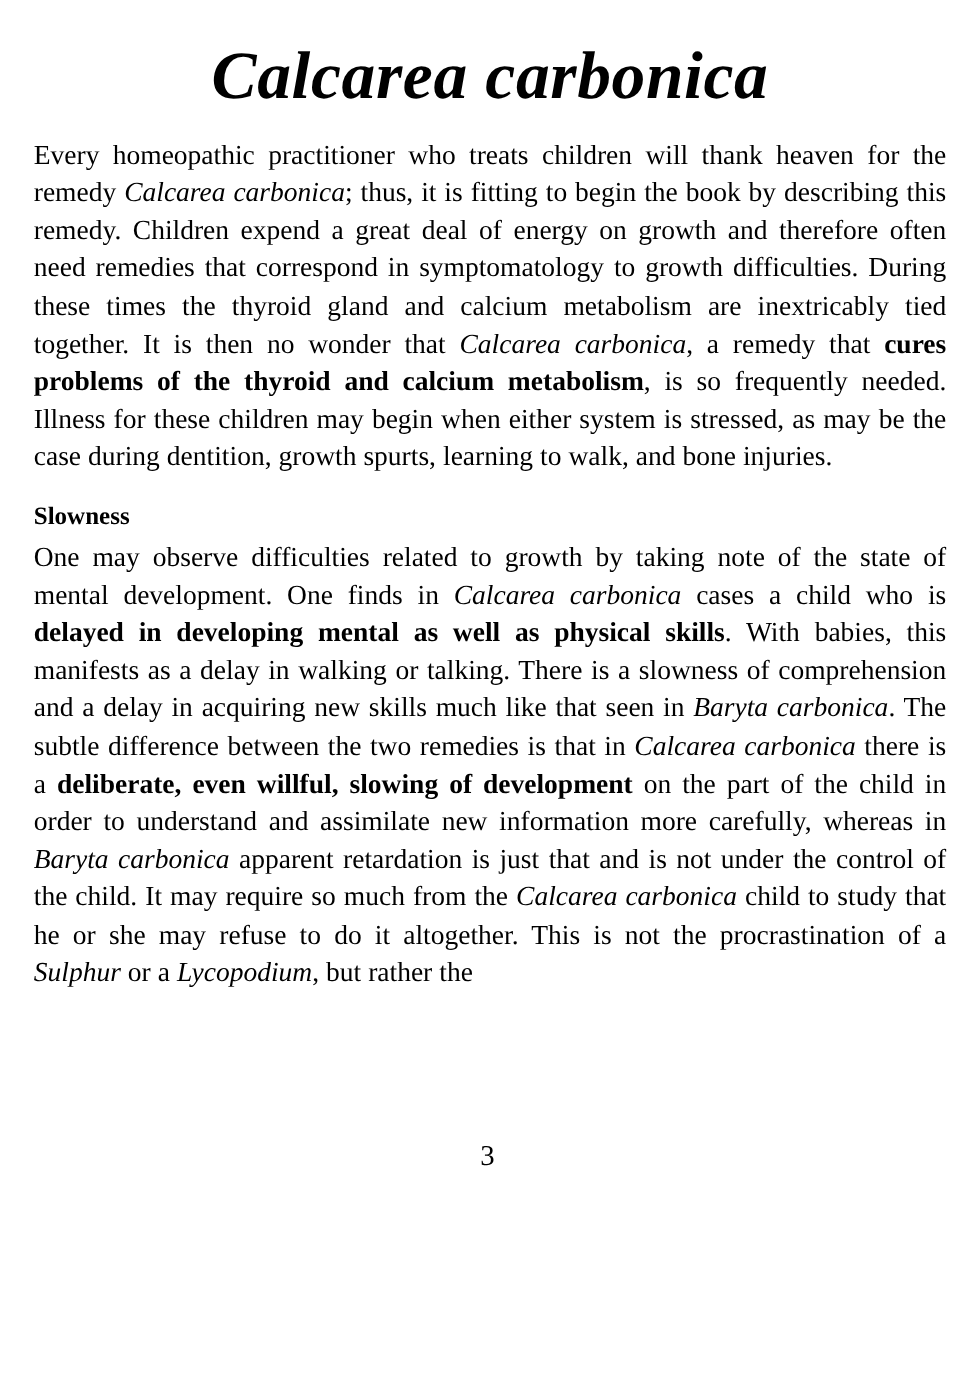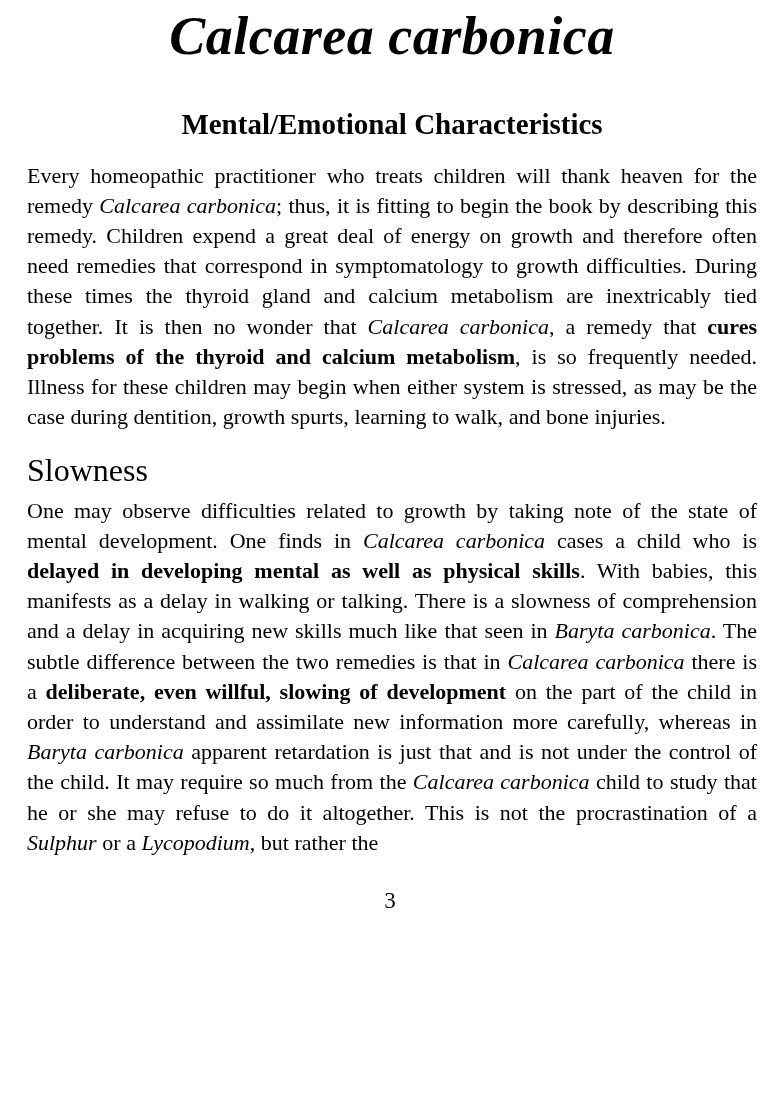--- a/index.html
+++ b/index.html
@@ -14,20 +14,21 @@
     font-family: "Liberation Serif", "DejaVu Serif", serif;
     color: #000000;
     position: relative;
   }
   .page {
     position: relative;
     width: 780px;
     height: 924px;
     box-sizing: border-box;
     padding: 0 23px 0 27px;
+    margin-top: 24px;
   }
   .chapter-title {
     text-align: center;
     font-style: italic;
     font-weight: bold;
     font-size: 54px;
     line-height: 1.05;
     letter-spacing: 0.5px;
     margin: 0;
     padding-top: 8px;
@@ -47,22 +48,22 @@
     text-align: justify;
     text-justify: inter-word;
     margin: 0;
     hyphens: manual;
     word-spacing: 0.1px;
   }
   .para-first {
     padding-top: 20px;
   }
   .subheading {
-    font-weight: normal;
-    font-size: 32px;
+    font-weight: bold;
+    font-size: 20px;
     line-height: 1.1;
     margin: 0;
     padding-top: 21px;
     padding-bottom: 7px;
   }
   .it { font-style: italic; }
   .bd { font-weight: bold; }
   .page-number {
     position: absolute;
     left: 0;
@@ -73,21 +74,20 @@
     line-height: 1;
   }
 </style>
 </head>
 <body>
 
 <div class="page">
 
   <h1 class="chapter-title">Calcarea carbonica</h1>
 
-  <h2 class="section-heading">Mental/Emotional Characteristics</h2>
 
   <p class="body-text para-first"><span>Every homeopathic practitioner who treats children will thank heaven for the remedy </span><span class="it">Calcarea carbonica</span><span>; thus, it is fitting to begin the book by describing this remedy. Children expend a great deal of energy on growth and therefore often need remedies that correspond in symptomatology to growth difficulties. During these times the thyroid gland and calcium metabolism are inextricably tied together. It is then no wonder that </span><span class="it">Calcarea carbonica</span><span>, a remedy that </span><span class="bd">cures problems of the thyroid and calcium metabolism</span><span>, is so frequently needed. Illness for these children may begin when either system is stressed, as may be the case during dentition, growth spurts, learning to walk, and bone injuries.</span></p>
 
   <h3 class="subheading">Slowness</h3>
 
   <p class="body-text"><span>One may observe difficulties related to growth by taking note of the state of mental development. One finds in </span><span class="it">Calcarea carbonica</span><span> cases a child who is </span><span class="bd">delayed in developing mental as well as physical skills</span><span>. With babies, this manifests as a delay in walking or talking. There is a slowness of comprehension and a delay in acquiring new skills much like that seen in </span><span class="it">Baryta carbonica</span><span>. The subtle difference between the two remedies is that in </span><span class="it">Calcarea carbonica</span><span> there is a </span><span class="bd">deliberate, even willful, slowing of development</span><span> on the part of the child in order to understand and assimilate new information more carefully, whereas in </span><span class="it">Baryta carbonica</span><span> apparent retardation is just that and is not under the control of the child. It may require so much from the </span><span class="it">Calcarea carbonica</span><span> child to study that he or she may refuse to do it altogether. This is not the procrastination of a </span><span class="it">Sulphur</span><span> or a </span><span class="it">Lycopodium</span><span>, but rather the</span></p>
 
   <div class="page-number">3</div>
 
 </div>

